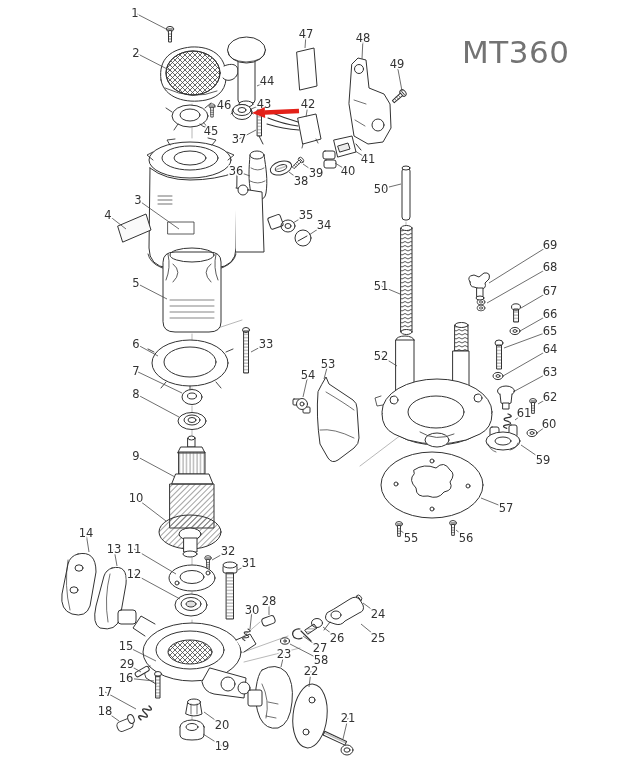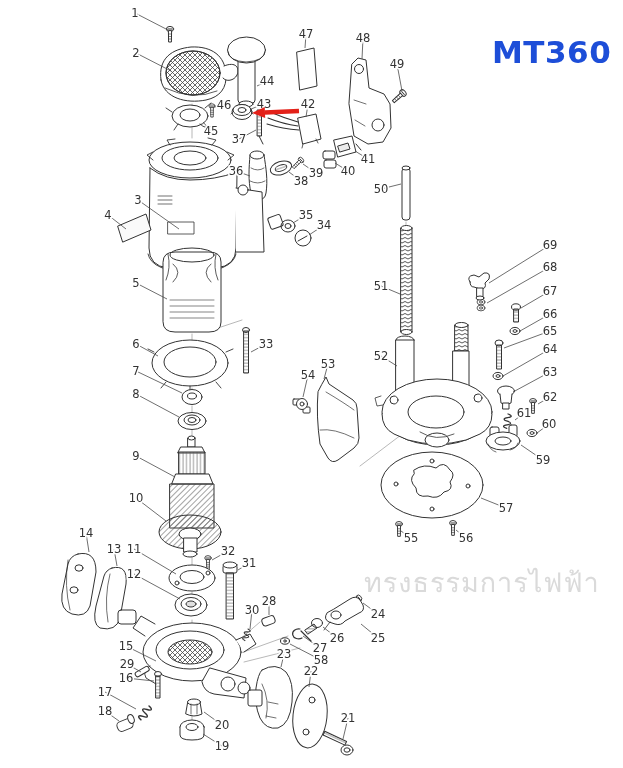--- a/index.html
+++ b/index.html
@@ -1,19 +1,19 @@
 <!DOCTYPE html>
 <html><head>
 <meta charset="utf-8">
 <style>
   html,body{margin:0;padding:0;background:#fff;}
   .stage{position:relative;width:623px;height:768px;background:#ffffff;overflow:hidden;
          font-family:"DejaVu Sans",sans-serif;}
-  .title{position:absolute;top:34px;left:492px;font-size:31px;font-weight:bold;
-         letter-spacing:.5px;color:#1d4ed8;}
+  .title{position:absolute;top:34px;left:462px;font-size:31px;font-weight:normal;
+         letter-spacing:.5px;color:#737373;}
   .watermark{position:absolute;top:561px;left:364px;font-size:27px;color:#dadada;
          letter-spacing:1px;white-space:nowrap;}
   svg.diagram{position:absolute;top:0;left:0;font-family:"DejaVu Sans",sans-serif;}
   svg.diagram text{font-size:11.5px;paint-order:stroke;stroke:#ffffff;stroke-width:3px;}
 </style>
 </head>
 <body>
 
 <div class="stage">
 
@@ -596,15 +596,14 @@
         <text x="550" y="267" fill="#333333" text-anchor="middle" dominant-baseline="central">68</text>
         <text x="550" y="245" fill="#333333" text-anchor="middle" dominant-baseline="central">69</text>
       </g>
   <g id="arrowLayer">
         <line x1="299" y1="111" x2="264.9882459288806" y2="112.44730868387742" stroke="#e32119" stroke-width="4.5"></line>
         <polygon points="252,113 265.22207687031704,117.94233580763459 264.75441498744414,106.95228156012026" fill="#e32119"></polygon>
       </g>
 </svg>
 
 <div class="title">MT360</div>
-<div class="watermark">ทรงธรรมการไฟฟ้า</div>
 
 </div>
 
 </body></html>

